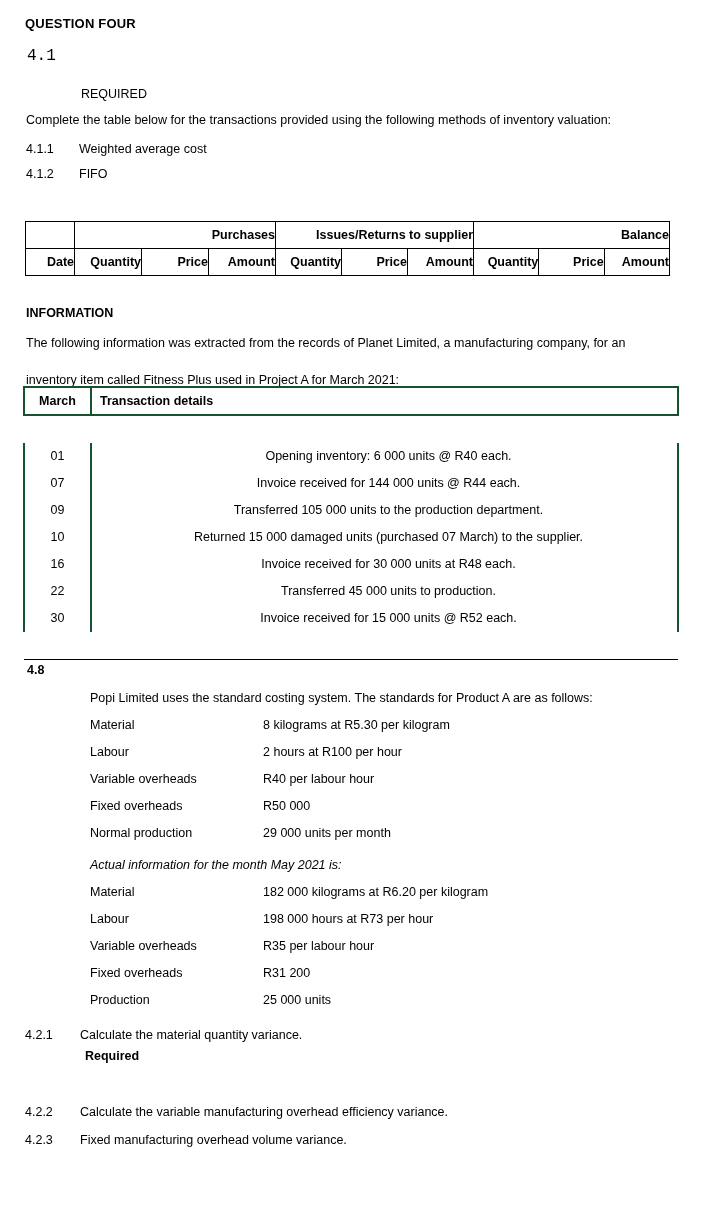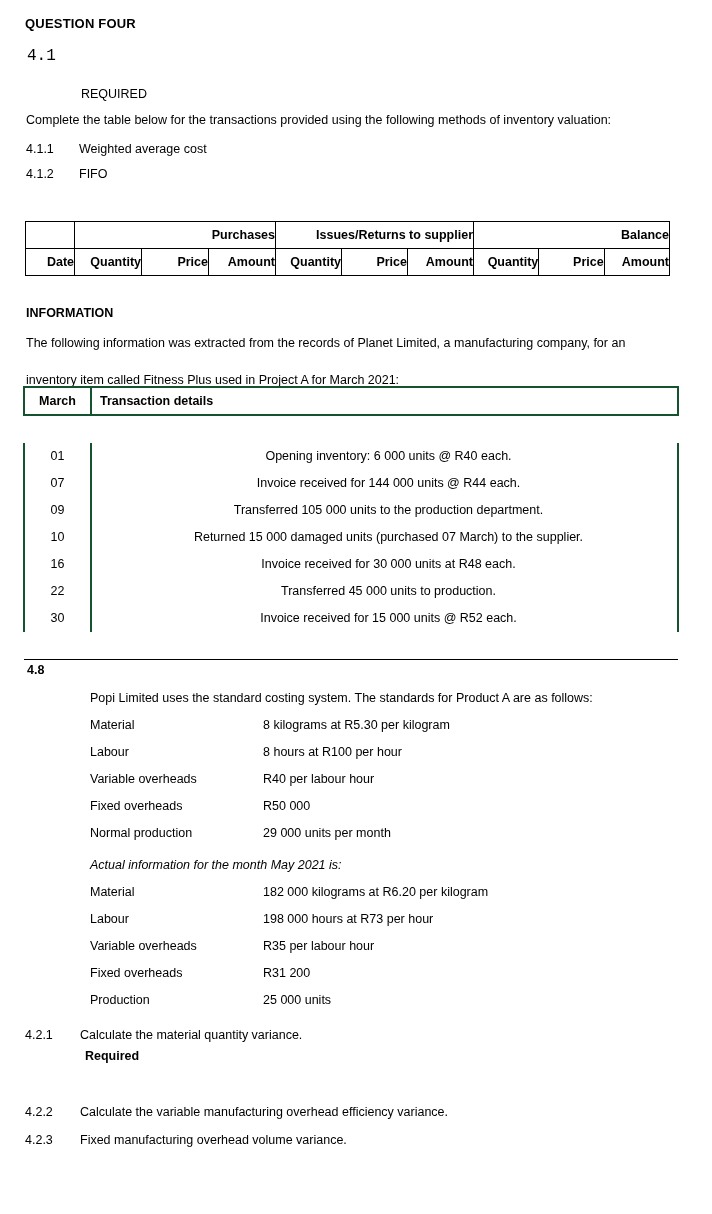--- a/index.html
+++ b/index.html
@@ -297,21 +297,21 @@
   <div class="num-4-2">4.8</div>
   <div class="popi-line">Popi Limited uses the standard costing system.  The standards for Product A are as follows:</div>
 
   <div class="std-list">
     <div class="kv-row">
       <span class="k">Material</span>
       <span class="v">8 kilograms at R5.30 per kilogram</span>
     </div>
     <div class="kv-row">
       <span class="k">Labour</span>
-      <span class="v">8 hours at R100 per hour</span>
+      <span class="v">2 hours at R100 per hour</span>
     </div>
     <div class="kv-row">
       <span class="k">Variable overheads</span>
       <span class="v">R40 per labour hour</span>
     </div>
     <div class="kv-row">
       <span class="k">Fixed overheads</span>
       <span class="v">R50 000</span>
     </div>
     <div class="kv-row">

